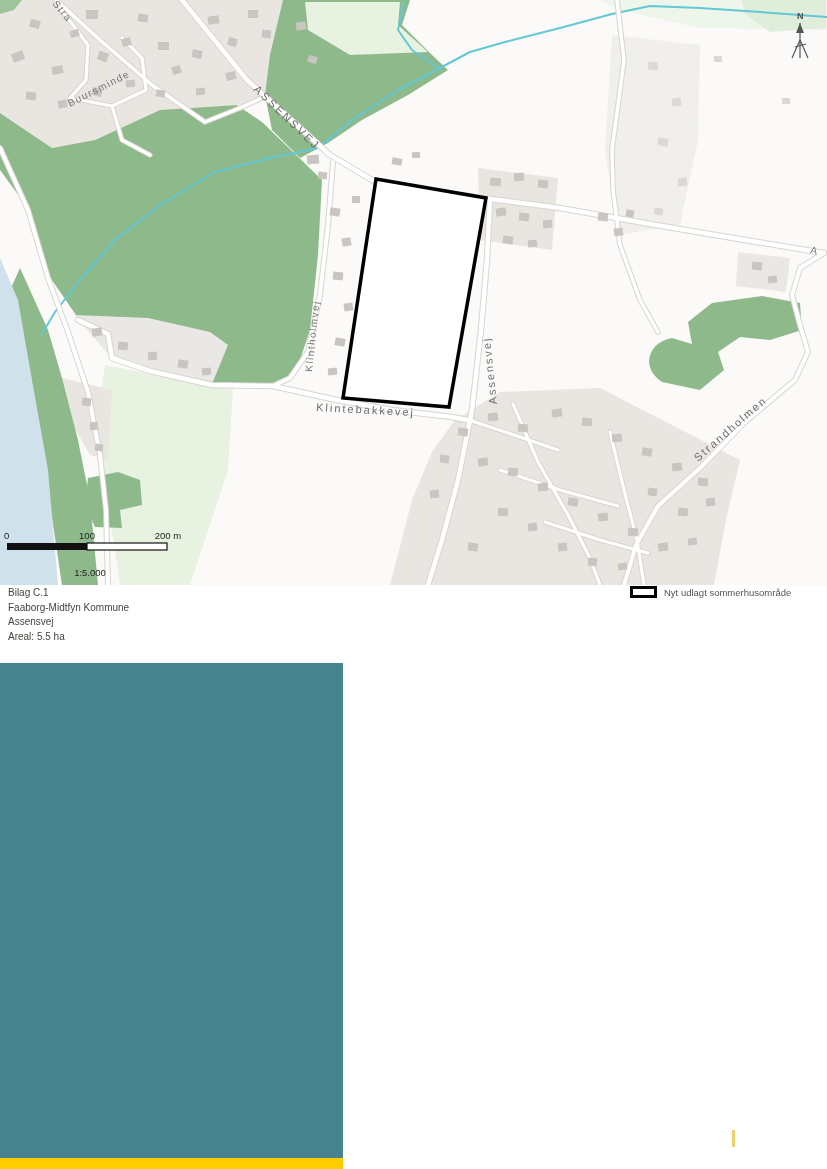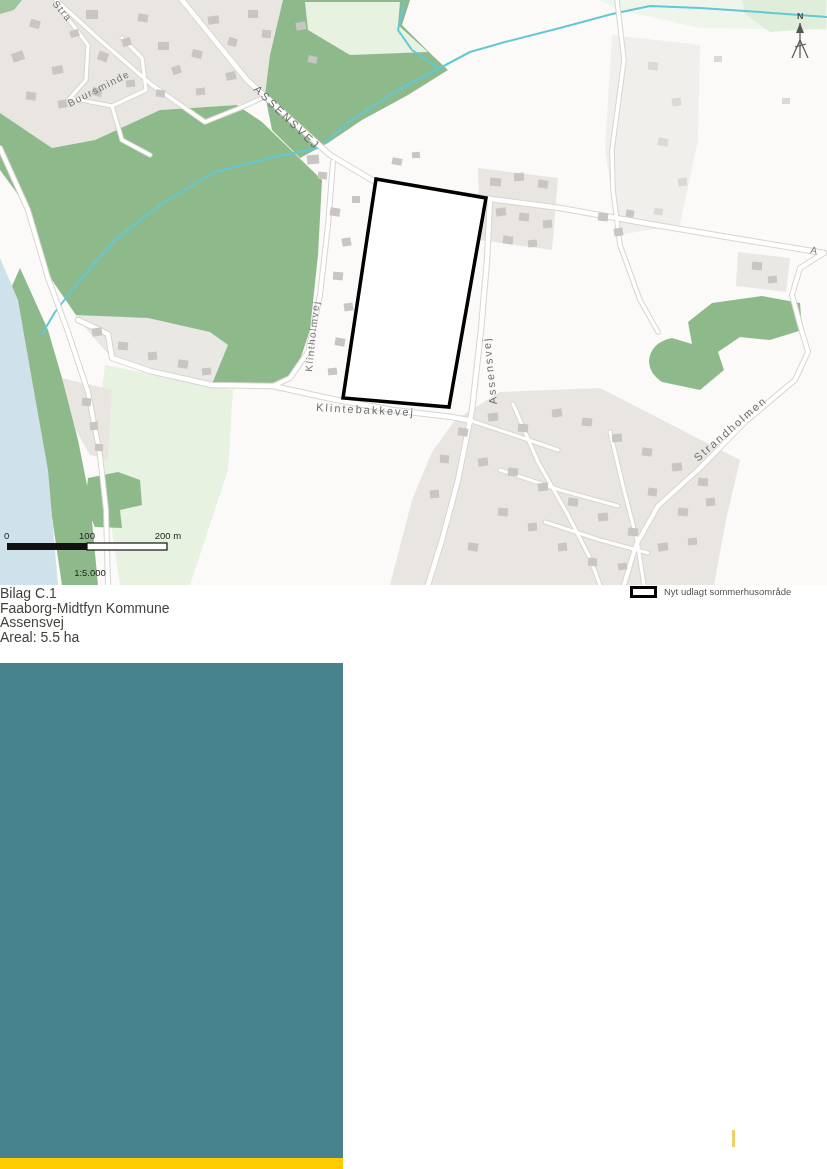--- a/index.html
+++ b/index.html
@@ -5,22 +5,22 @@
   html,body{margin:0;padding:0;background:#fff;}
   body{width:827px;height:1169px;position:relative;font-family:"Liberation Sans",sans-serif;overflow:hidden;}
   .map-wrap{position:absolute;left:0;top:0;width:827px;height:585px;}
   svg{display:block;}
   svg text{font-family:"Liberation Sans",sans-serif;}
   .rl{fill:#6e6e6e;font-size:11px;letter-spacing:2px;}
   .rl-caps{fill:#6a6a6a;font-size:11px;letter-spacing:2.5px;}
   .rl-sm{fill:#757575;font-size:10px;letter-spacing:1.5px;}
   .scale-txt{fill:#1f1f1f;font-size:9.5px;}
   .north-txt{fill:#4c4c4c;font-size:9px;font-weight:bold;}
-  .info{position:absolute;left:0;top:586px;font-size:14px;line-height:14.6px;color:#45433e;}
-  .legend{position:absolute;left:630px;top:586px;display:flex;align-items:flex-start;}
+  .info{position:absolute;left:8px;top:586px;font-size:10px;line-height:14.6px;color:#45433e;}
+  .legend{position:absolute;left:630px;top:586px;display:flex;align-items:center;}
   .legend-swatch{width:21px;height:6px;border:3px solid #000;background:#fff;margin-right:7px;}
   .legend-label{font-size:9.5px;color:#54524d;}
   .teal-block{position:absolute;left:0;top:663px;width:343px;height:495px;background:#47828f;}
   .yellow-bar{position:absolute;left:0;top:1158px;width:343px;height:11px;background:#ffcc00;}
   .yellow-tick{position:absolute;left:732px;top:1130px;width:3px;height:17px;background:#edd06a;}
 </style>
 </head>
 <body>
 
 <div class="map-wrap">

